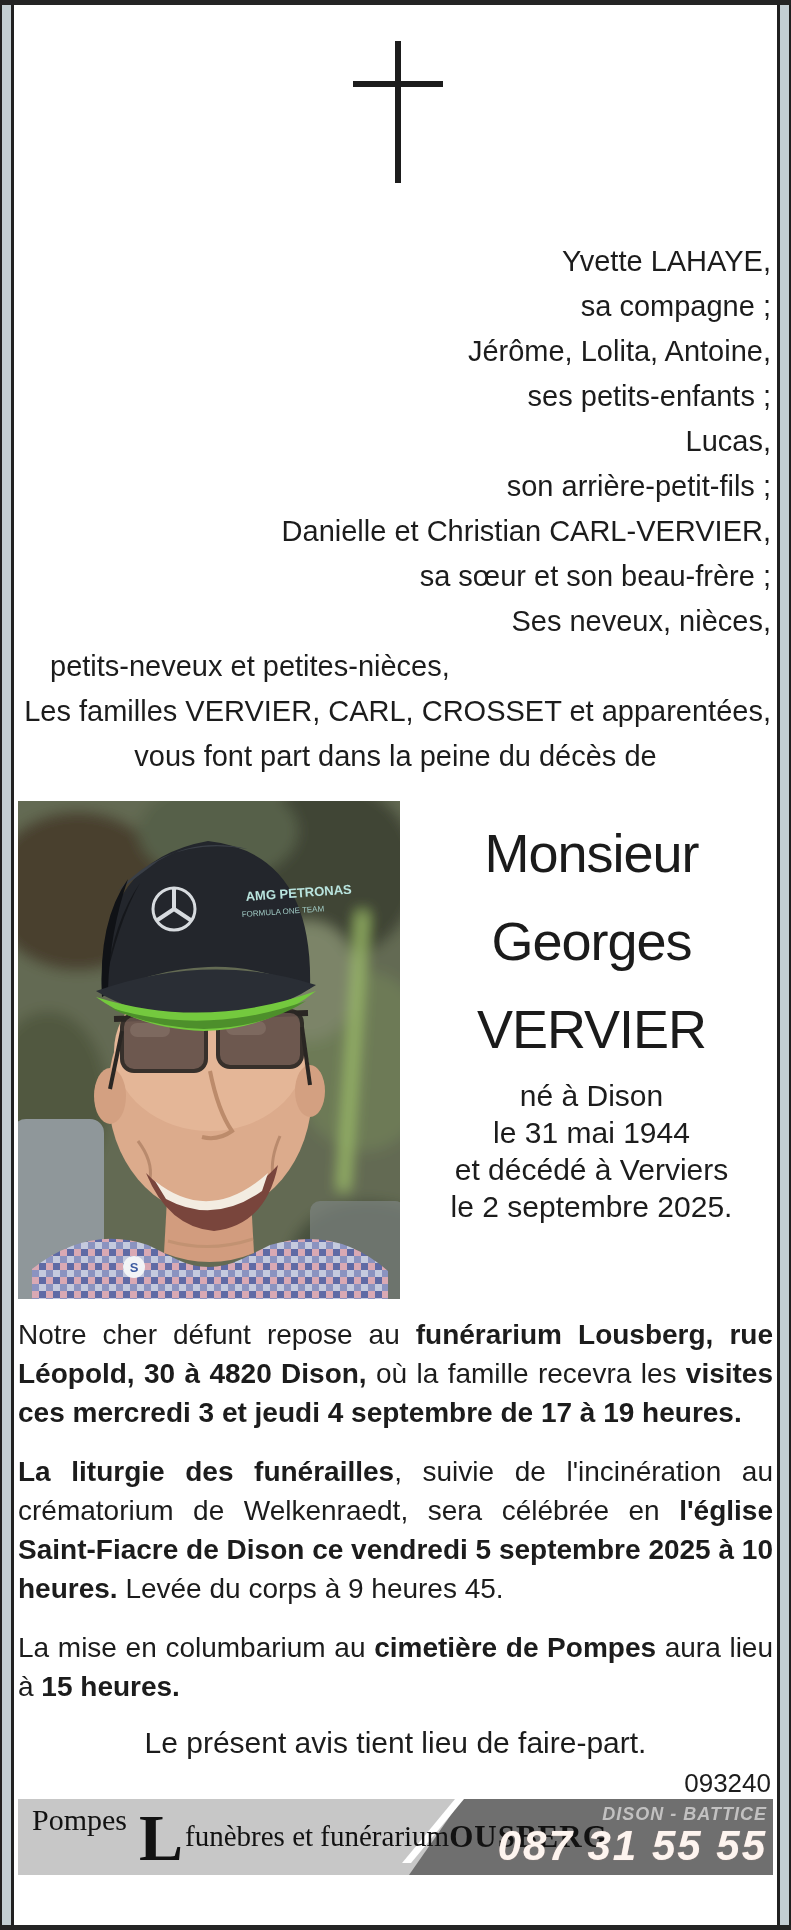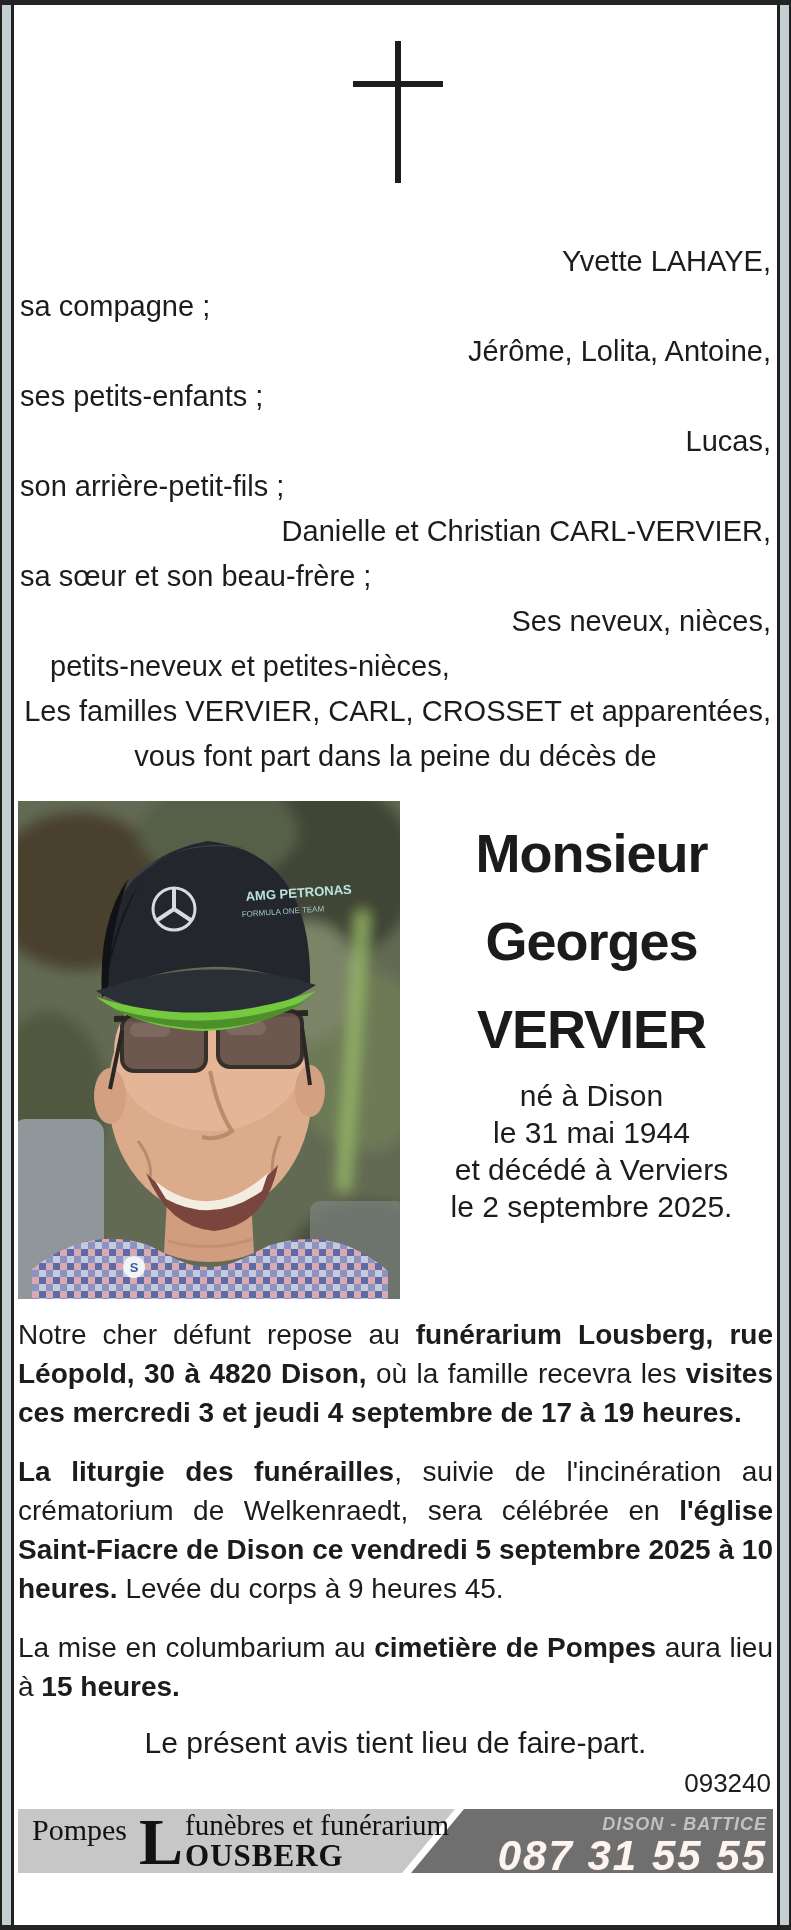--- a/index.html
+++ b/index.html
@@ -21,49 +21,49 @@
 
   
   .cross-wrap{position:relative;width:100%;height:148px;margin-top:36px;}
   .cross-v{position:absolute;left:50%;margin-left:2px;transform:translateX(-50%);top:0;width:6px;height:142px;background:#1d1d1d;}
   .cross-h{position:absolute;left:50%;margin-left:2px;transform:translateX(-50%);top:40px;width:90px;height:6px;background:#1d1d1d;}
 
   
   .family{margin-top:50px;font-size:29px;line-height:45px;white-space:nowrap;}
   .fam-line{padding:0 2px;}
   .align-left{text-align:right;padding-left:3px;}
-  .align-right{text-align:left;padding-right:2px;}
+  .align-right{text-align:right;padding-right:2px;}
   .align-indent{text-align:left;padding-left:32px;}
   .align-center{text-align:center;}
 
   
   .middle{display:flex;margin-top:22px;height:498px;}
   .photo-box{width:382px;height:498px;flex:0 0 382px;overflow:hidden;}
   .right-col{flex:1;padding-left:10px;display:flex;flex-direction:column;align-items:center;}
-  .title-block{margin-top:8px;text-align:center;font-weight:700;font-size:54px;line-height:88px;letter-spacing:-1px;color:#1b1b1b;}
+  .title-block{margin-top:8px;text-align:center;font-weight:400;font-size:54px;line-height:88px;letter-spacing:-1px;color:#1b1b1b;}
   .birth-block{margin-top:4px;text-align:center;font-size:30px;line-height:37px;}
 
   
   .paras{margin-top:16px;font-size:28px;line-height:39px;}
   .para{text-align:justify;text-align-last:left;margin:0 0 20px 0;}
   .para .b{font-weight:700;}
   .closing{margin-top:14px;text-align:center;font-size:30px;}
   .refnum{margin-top:8px;text-align:right;font-size:26px;padding-right:2px;}
 
   
-  .banner{position:relative;margin-top:10px;height:64px;background:#c7c7c7;overflow:hidden;}
+  .banner{position:relative;height:76px;background:#c7c7c7;overflow:hidden;}
   .banner-dark{position:absolute;top:0;bottom:0;left:391px;right:0;background:#6f6f6f;
     clip-path:polygon(53px 0,100% 0,100% 100%,0 100%);}
   .banner-stripe{position:absolute;top:0;left:437px;width:9px;height:64px;background:#ffffff;
     transform-origin:0 0;transform:skewX(-39.6deg);}
   .banner-left{position:absolute;left:14px;top:0;bottom:0;display:flex;align-items:center;color:#121212;
     font-family:"Liberation Serif","DejaVu Serif",serif;z-index:2;}
   .pompes{font-size:30px;margin-right:12px;align-self:flex-start;margin-top:4px;}
   .big-l{font-size:66px;font-weight:700;line-height:58px;margin-top:2px;}
-  .lous-col{display:flex;flex-direction:column;margin-left:2px;}
+  .lous-col{display:flex;flex-direction:row;margin-left:2px;}
   .lous-top{font-size:29px;line-height:27px;margin-top:3px;}
   .lous-name{font-size:31px;font-weight:700;line-height:34px;letter-spacing:1px;}
   .banner-right{position:absolute;right:6px;top:0;bottom:0;text-align:right;z-index:3;font-style:italic;font-weight:700;}
   .region{font-size:18px;line-height:26px;margin-top:2px;color:#c2c1c1;letter-spacing:1px;}
   .phone{font-size:42px;line-height:38px;color:#fdf4ef;letter-spacing:2px;text-shadow:0 0 1px rgba(235,190,180,.55);}
 </style>
 </head>
 <body>
 
 <div class="page">

